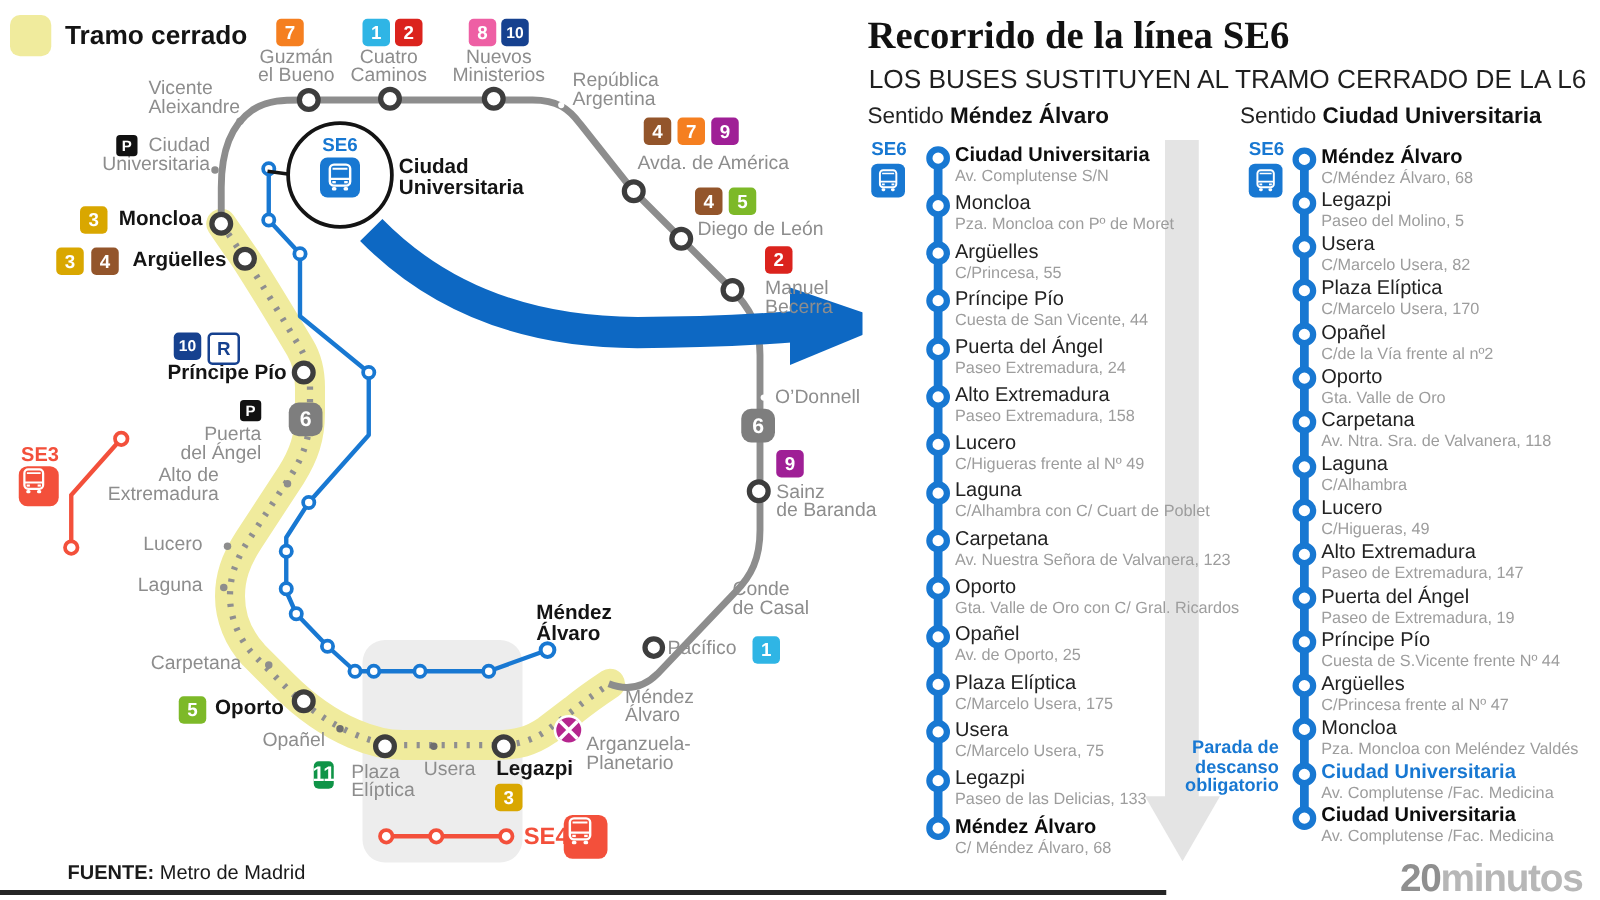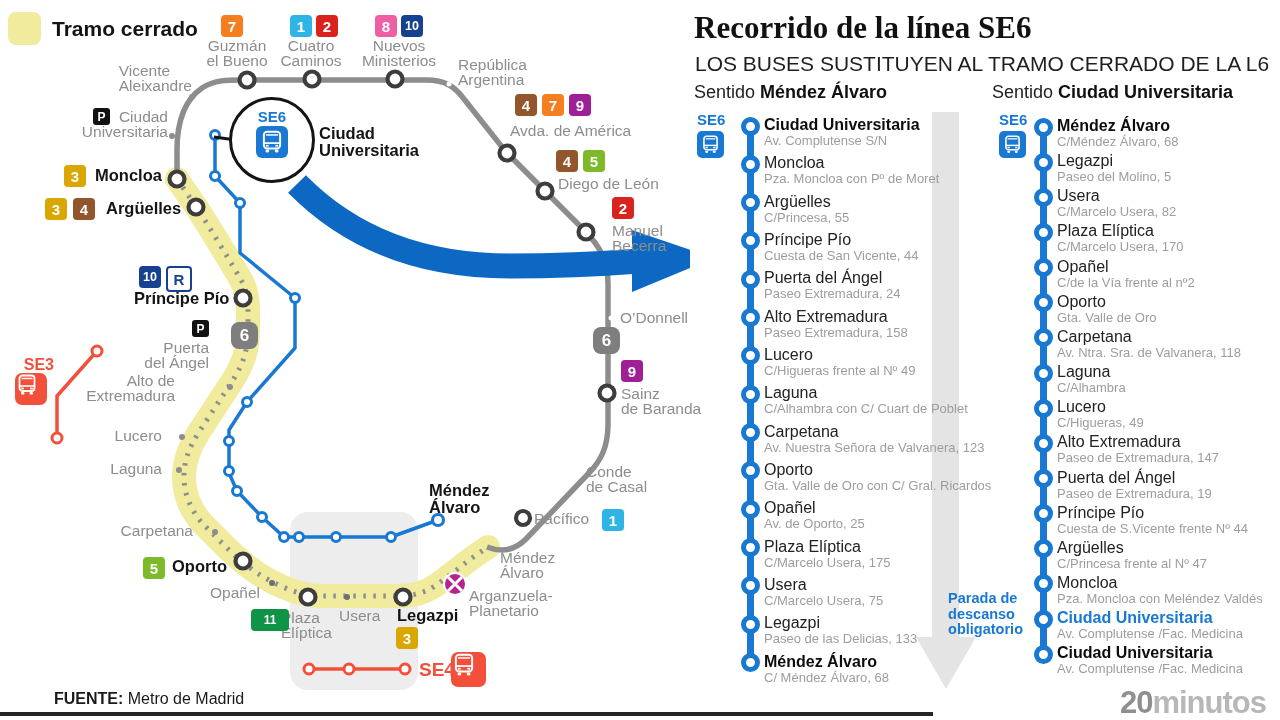--- a/index.html
+++ b/index.html
@@ -16,21 +16,21 @@
           color:#fff;font-weight:700;border-radius:4px;z-index:7;}
   .mbadge.outline{background:#fff !important;}
   #legend-swatch{left:8px;top:12px;width:33px;height:33px;border-radius:8px;z-index:7;}
   #legend-label{left:52px;top:17px;font-size:21px;font-weight:700;color:#141414;z-index:7;}
   #se6-circle{left:229px;top:97px;width:80px;height:80px;background:#fff;border:3.5px solid #141414;
               border-radius:50%;text-align:center;z-index:5;}
   .se6-txt{display:block;margin-top:8px;font-size:15px;font-weight:700;color:#1878d2;}
   .bus-sq{width:32px;height:32px;border-radius:6px;margin:1px auto 0;display:flex;align-items:center;justify-content:center;}
   #autobus-title{left:310px;top:289px;font-size:27px;font-weight:700;color:#1878d2;z-index:6;}
   #autobus-sub{left:310px;top:326px;font-size:16.5px;color:#9a9a9a;z-index:6;}
-  #se3-label{left:10px;top:356px;width:44px;text-align:right;font-size:16px;font-weight:700;color:#f3503b;z-index:7;}
+  #se3-label{left:10px;top:356px;width:44px;text-align:center;font-size:16px;font-weight:700;color:#f3503b;z-index:7;}
   #se3-badge{left:15px;top:373px;width:32px;height:32px;border-radius:7px;z-index:7;}
   #se4-label{left:419px;top:659px;font-size:19px;font-weight:700;color:#f3503b;z-index:7;}
   #se4-badge{left:451px;top:652px;width:35px;height:35px;border-radius:7px;z-index:7;}
   
   #panel-title{left:694px;top:10px;font-family:"Liberation Serif","DejaVu Serif",serif;
                font-size:31px;font-weight:700;color:#111;}
   #panel-subtitle{left:695px;top:52px;font-size:21px;color:#1f1f1f;}
   .sentido{font-size:18px;color:#222;white-space:nowrap;}
   .sentido b{color:#111;}
   .se6-col-txt{font-size:15px;font-weight:700;color:#1878d2;}
@@ -39,21 +39,21 @@
   #divider-head{left:916px;top:637px;width:0;height:0;border-left:30px solid transparent;
                 border-right:30px solid transparent;border-top:52px solid #e4e4e4;z-index:0;}
   #columns{position:absolute;left:0;top:0;width:1280px;height:720px;z-index:2;}
   .col-line{position:absolute;width:7px;background:#1878d2;}
   .stop-node{position:absolute;width:9px;height:9px;background:#fff;border:5px solid #1878d2;border-radius:50%;}
   .stop-text{position:absolute;white-space:nowrap;}
   .stop-name{font-size:16px;line-height:17px;color:#222;}
   .stop-name.bold{font-weight:700;color:#0d0d0d;}
   .stop-name.blue{font-weight:700;color:#1878d2;}
   .stop-addr{font-size:13px;line-height:14px;color:#9d9d9d;margin-top:1px;}
-  #rest-note{right:257px;top:591px;text-align:left;color:#1878d2;font-weight:700;
+  #rest-note{right:257px;top:591px;text-align:right;color:#1878d2;font-weight:700;
              font-size:14.5px;line-height:15.5px;z-index:3;}
   
   #fuente{left:54px;top:690px;font-size:16px;color:#1a1a1a;}
   #bottom-bar{left:0;top:712px;width:933px;height:4px;background:#252525;}
   #brand{right:14px;top:685px;font-size:31px;font-weight:700;letter-spacing:-1px;}
   #brand .b1{color:#8f8f8f;} #brand .b2{color:#b7b7b7;}
 </style>
 </head>
 <body>
 
@@ -302,21 +302,21 @@
       <div class="mbadge" style="left: 64px; top: 165px; width: 22px; height: 22px; border-radius: 4px; background: rgb(217, 167, 0); font-size: 15px;">3</div>
       <div class="mbadge" style="left: 45px; top: 198px; width: 22px; height: 22px; border-radius: 4px; background: rgb(217, 167, 0); font-size: 15px;">3</div>
       <div class="mbadge" style="left: 73px; top: 198px; width: 22px; height: 22px; border-radius: 4px; background: rgb(147, 85, 43); font-size: 15px;">4</div>
       <div class="mbadge" style="left: 139px; top: 266px; width: 22px; height: 22px; border-radius: 4px; background: rgb(22, 65, 143); font-size: 12.5px;">10</div>
       <div class="mbadge outline" style="left: 166px; top: 266px; width: 22px; height: 22px; border-radius: 4px; border: 2.5px solid rgb(22, 65, 143); color: rgb(22, 65, 143); font-size: 15px;">R</div>
       <div class="mbadge" style="left: 231px; top: 322px; width: 27px; height: 27px; border-radius: 8px; background: rgb(126, 126, 126); font-size: 17px;">6</div>
       <div class="mbadge" style="left: 593px; top: 327px; width: 27px; height: 27px; border-radius: 8px; background: rgb(126, 126, 126); font-size: 17px;">6</div>
       <div class="mbadge" style="left: 621px; top: 360px; width: 22px; height: 22px; border-radius: 4px; background: rgb(159, 31, 150); font-size: 15px;">9</div>
       <div class="mbadge" style="left: 602px; top: 509px; width: 22px; height: 22px; border-radius: 4px; background: rgb(47, 181, 229); font-size: 15px;">1</div>
       <div class="mbadge" style="left: 143px; top: 557px; width: 22px; height: 22px; border-radius: 4px; background: rgb(125, 185, 40); font-size: 15px;">5</div>
-      <div class="mbadge" style="left: 251px; top: 609px; width: 38px; height: 22px; border-radius: 4px; background: rgb(15, 148, 71); font-size: 12px;">11</div>
+      <div class="mbadge" style="left: 251px; top: 609px; width: 16px; height: 22px; border-radius: 4px; background: rgb(15, 148, 71); font-size: 17px;">11</div>
       <div class="mbadge" style="left: 396px; top: 627px; width: 22px; height: 22px; border-radius: 4px; background: rgb(217, 167, 0); font-size: 15px;">3</div>
       <div class="mbadge" style="left: 93px; top: 108px; width: 17px; height: 17px; border-radius: 3px; background: rgb(17, 17, 17); font-size: 12px;">P</div>
       <div class="mbadge" style="left: 192px; top: 320px; width: 17px; height: 17px; border-radius: 3px; background: rgb(17, 17, 17); font-size: 12px;">P</div>
     </div>
 
   <div id="divider-band" class="abs"></div>
   <div id="divider-head" class="abs"></div>
 
   <div id="panel-title" class="abs">Recorrido de la línea SE6</div>
   <div id="panel-subtitle" class="abs">LOS BUSES SUSTITUYEN AL TRAMO CERRADO DE LA L6</div>

